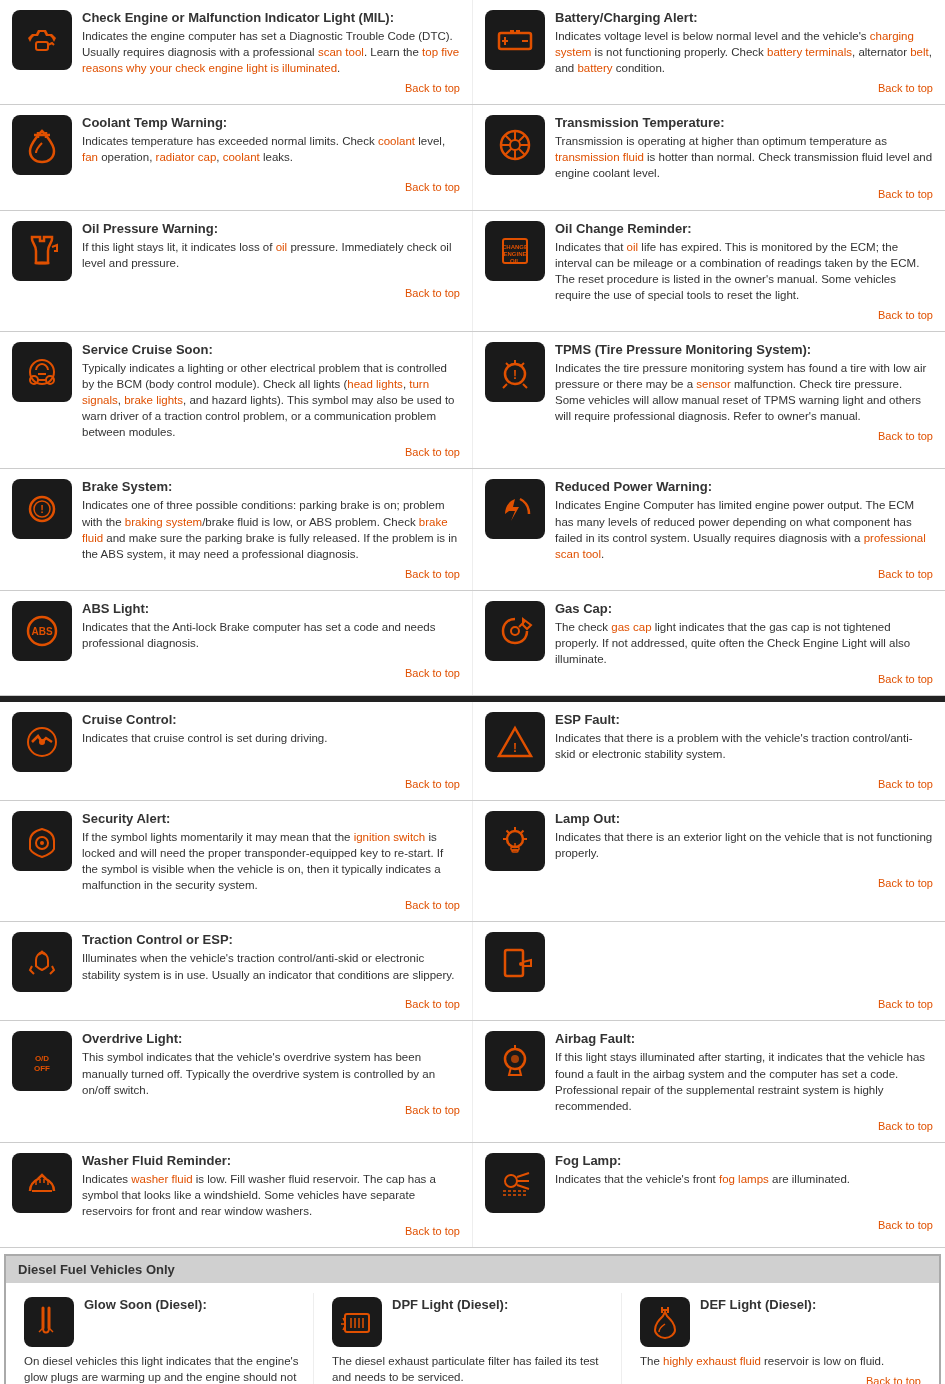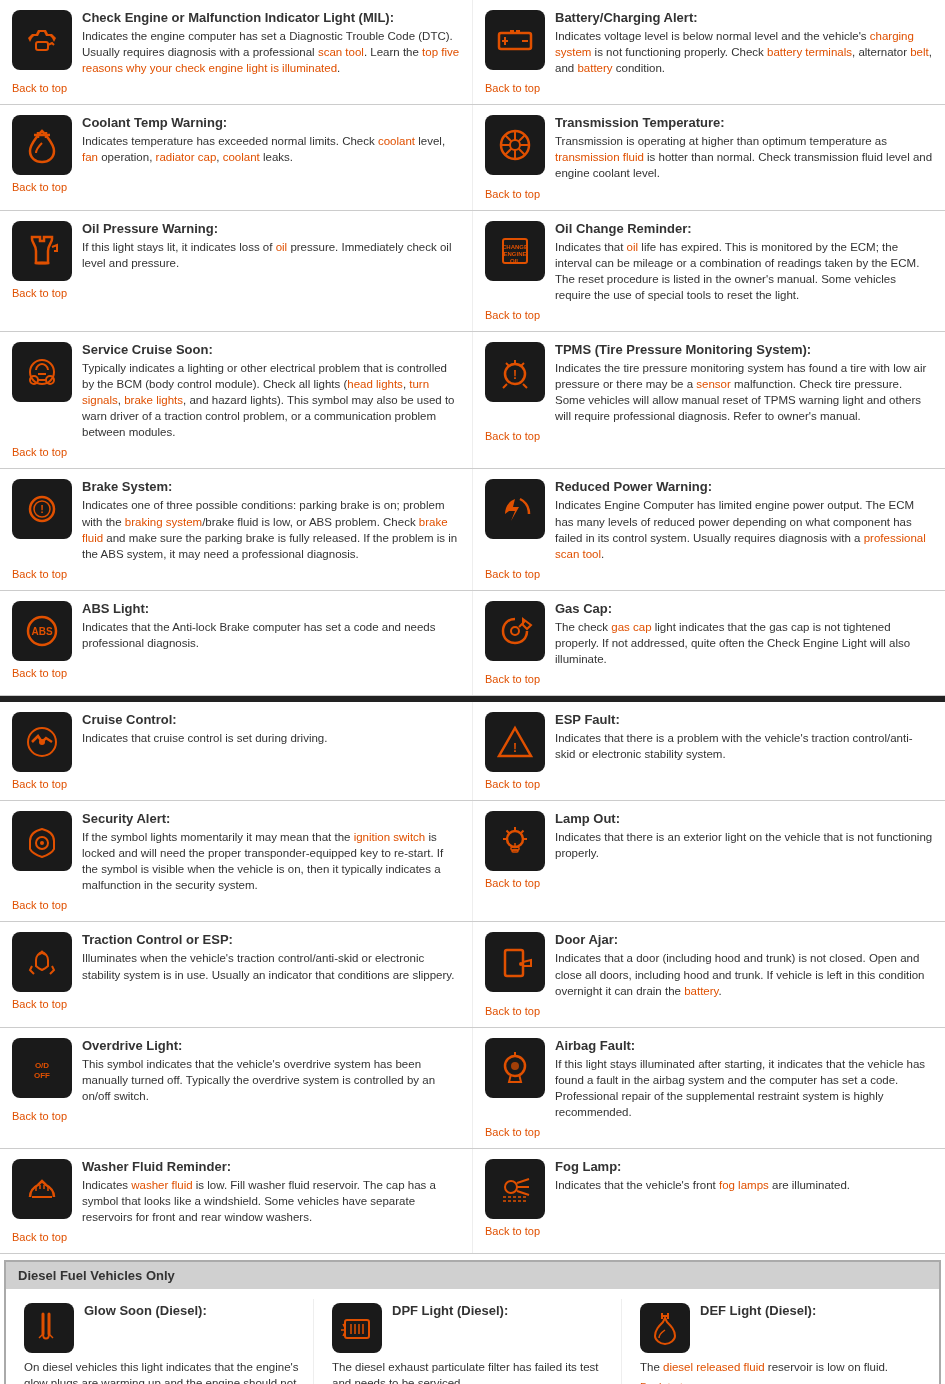--- a/index.html
+++ b/index.html
@@ -11,21 +11,21 @@
     .col { flex: 1; padding: 10px 12px; border-right: 1px solid #eee; }
     .col:last-child { border-right: none; }
     
     .item-header { display: flex; align-items: flex-start; margin-bottom: 6px; }
     .icon-box { width: 60px; height: 60px; background: #1a1a1a; border-radius: 8px; display: flex; align-items: center; justify-content: center; margin-right: 10px; flex-shrink: 0; }
     .icon-box svg { width: 40px; height: 40px; }
     
     .item-title { font-weight: bold; font-size: 13px; display: block; margin-bottom: 3px; }
     .item-desc { font-size: 11.5px; line-height: 1.4; }
     .link { color: #e05000; text-decoration: none; }
-    .back-to-top { display: block; text-align: left; color: #e05000; font-size: 11px; margin-top: 6px; cursor: pointer; }
+    .back-to-top { display: block; text-align: right; color: #e05000; font-size: 11px; margin-top: 6px; cursor: pointer; }
     
     .diesel-section { background: #d0d0d0; padding: 6px 12px; }
     .diesel-section-title { font-weight: bold; font-size: 13px; }
     .diesel-inner { display: flex; background: #fff; padding: 10px; gap: 10px; }
     .diesel-col { flex: 1; padding: 4px 8px; border-right: 1px solid #eee; }
     .diesel-col:last-child { border-right: none; }
     
     .separator { height: 6px; background: #222; }
   </style>
 </head>
@@ -359,24 +359,20 @@
       <a class="back-to-top">Back to top</a>
     </div>
     <div class="col">
       <div class="item-header">
         <div class="icon-box">
           <svg viewBox="0 0 40 40">
             <rect x="10" y="8" width="18" height="26" rx="2" fill="none" stroke="#e05000" stroke-width="2.5"></rect>
             <path d="M28 20 L36 18 L36 24 L28 24" fill="none" stroke="#e05000" stroke-width="2"></path>
             <circle cx="26" cy="22" r="2" fill="#e05000"></circle>
           </svg>
-        </div>
-        <div>
-          <span class="item-title">Door Ajar:</span>
-          <span class="item-desc">Indicates that a door (including hood and trunk) is not closed. Open and close all doors, including hood and trunk. If vehicle is left in this condition overnight it can drain the <a class="link">battery</a>.</span>
         </div>
       </div>
       <a class="back-to-top">Back to top</a>
     </div>
   </div>
 
   <div class="two-col section">
     <div class="col">
       <div class="item-header">
         <div class="icon-box">
@@ -502,19 +498,19 @@
               <path d="M14 30 C14 26 17 24 20 22" stroke="#e05000" stroke-width="1.5" fill="none"></path>
               <line x1="16" y1="8" x2="24" y2="8" stroke="#e05000" stroke-width="2"></line>
               <line x1="17" y1="5" x2="17" y2="11" stroke="#e05000" stroke-width="2"></line>
               <line x1="23" y1="5" x2="23" y2="11" stroke="#e05000" stroke-width="2"></line>
             </svg>
           </div>
           <div>
             <span class="item-title">DEF Light (Diesel):</span>
           </div>
         </div>
-        <span class="item-desc">The <a class="link">diesel released fluid</a> reservoir is low on fluid.</span>
+        <span class="item-desc">The <a class="link">highly exhaust fluid</a> reservoir is low on fluid.</span>
         <a class="back-to-top">Back to top</a>
       </div>
     </div>
   </div>
 
 </div>
 
 </body></html>

